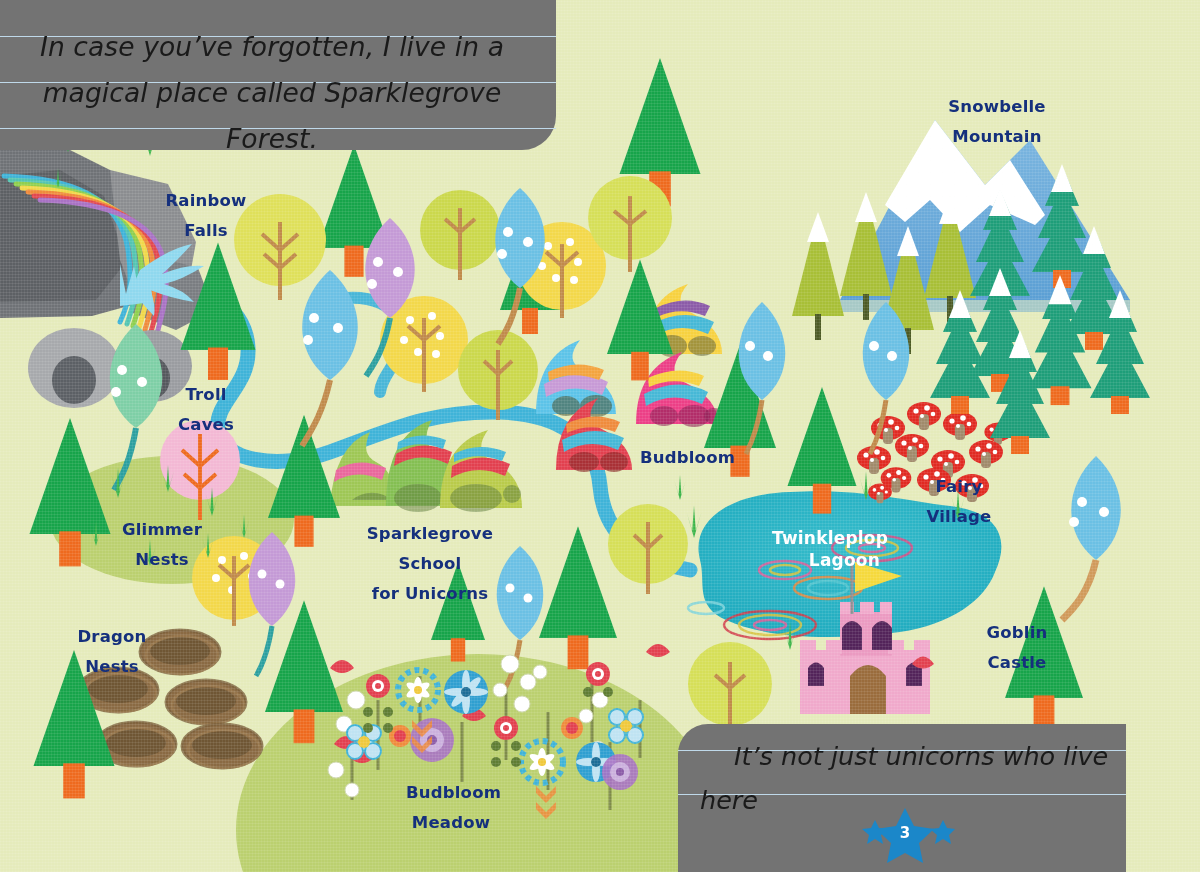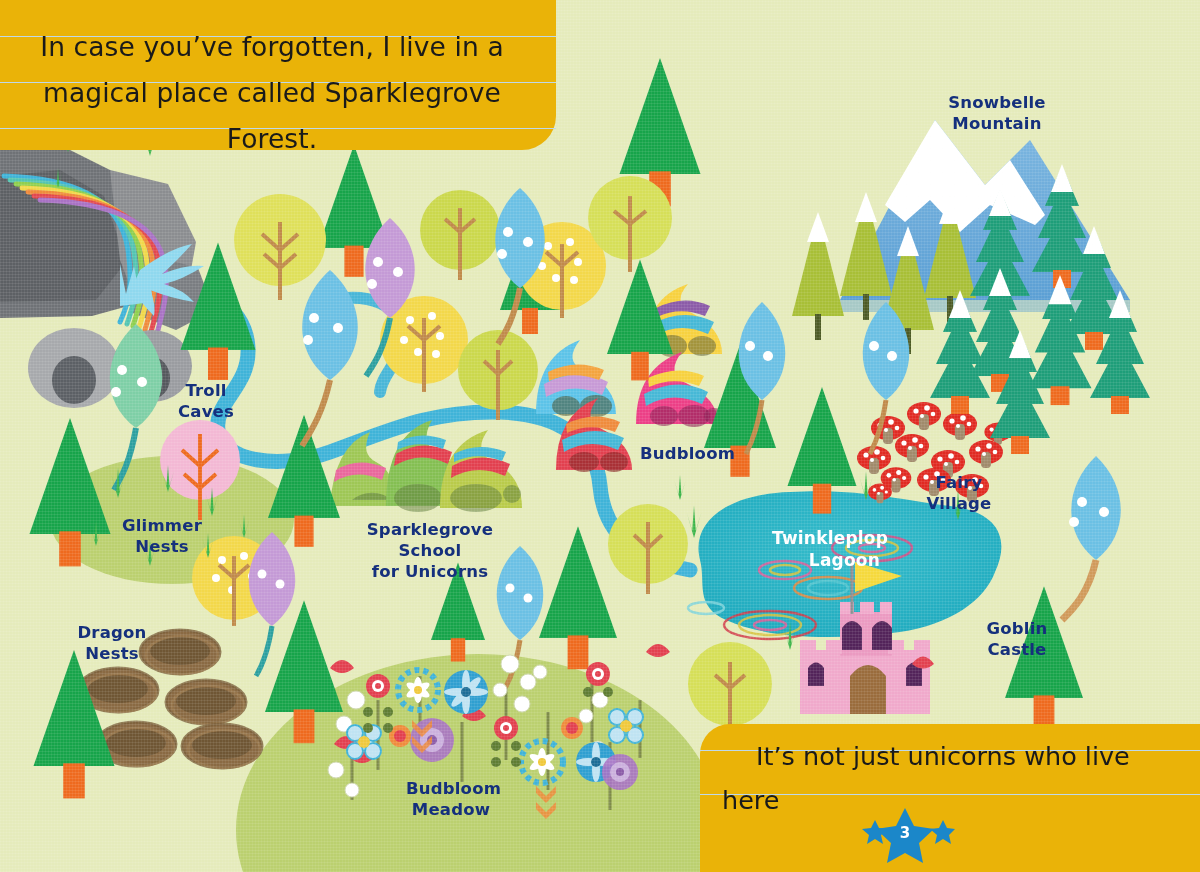--- a/index.html
+++ b/index.html
@@ -11,36 +11,36 @@
   #page::before{
     content:"";position:absolute;inset:0;z-index:1;pointer-events:none;
     background-image:
       repeating-linear-gradient(0deg,rgba(255,255,255,.10) 0 1px,rgba(0,0,0,0) 1px 3px),
       repeating-linear-gradient(90deg,rgba(255,255,255,.08) 0 1px,rgba(0,0,0,0) 1px 3px);
     opacity:.85;
   }
   .layer{position:absolute;inset:0;}
 
   
-  .textpanel{position:absolute;background:#eab308;z-index:40;}
+  .textpanel{position:absolute;background:#737373;z-index:40;font-style:italic;}
   #top-panel{left:0;top:0;width:556px;height:150px;border-bottom-right-radius:34px;}
   #top-panel .ruler{position:absolute;left:0;right:0;height:1px;background:#bfd9ea;}
   #top-panel .txt{position:absolute;left:0;right:12px;top:24px;
       font-family:"DejaVu Sans","Liberation Sans",sans-serif;font-size:26.5px;color:#1a1a1a;
       line-height:46px;text-align:center;letter-spacing:.1px;}
-  #bot-panel{left:700px;top:724px;width:500px;height:148px;border-top-left-radius:30px;}
+  #bot-panel{left:678px;top:724px;width:448px;height:148px;border-top-left-radius:30px;}
   #bot-panel .ruler{position:absolute;left:0;right:0;height:1px;background:#bfd9ea;}
   #bot-panel .txt{position:absolute;left:22px;right:10px;top:10px;font-size:25.5px;color:#1a1a1a;
       line-height:44px;text-indent:34px;}
 
   
   #pagenum{position:absolute;left:855px;top:806px;width:100px;height:48px;z-index:45;}
   .lbl{position:absolute;z-index:35;color:#15307d;font-weight:bold;
        font-family:"DejaVu Sans","Liberation Sans",sans-serif;
-       font-size:16.5px;line-height:21px;text-align:center;white-space:pre-line;letter-spacing:.2px;}
+       font-size:16.5px;line-height:30px;text-align:center;white-space:pre-line;letter-spacing:.2px;}
   .lbl.white{color:#ffffff;font-size:17px;line-height:22px;}
   svg{display:block;overflow:visible;}
 </style>
 </head>
 <body>
 
 <div id="page">
 
   <div class="layer">
     <svg width="1200" height="872" viewBox="0 0 1200 872">
@@ -593,20 +593,21 @@
           <circle cx="496" cy="762" r="5"></circle>
             <circle cx="516" cy="762" r="5"></circle>
           <circle cx="588" cy="692" r="5"></circle>
             <circle cx="608" cy="692" r="5"></circle>
         </g>
       </g>
     </svg>
   </div>
 
   <div class="layer">
+    <div class="lbl" style="left: 146px; top: 186px; width: 120px; color: rgb(21, 48, 125);">Rainbow Falls</div>
     <div class="lbl" style="left: 912px; top: 92px; width: 170px; color: rgb(21, 48, 125);">Snowbelle Mountain</div>
     <div class="lbl" style="left: 170px; top: 380px; width: 72px; color: rgb(21, 48, 125);">Troll
 Caves</div>
     <div class="lbl" style="left: 116px; top: 515px; width: 92px; color: rgb(21, 48, 125);">Glimmer
 Nests</div>
     <div class="lbl" style="left: 344px; top: 519px; width: 172px; color: rgb(21, 48, 125);">Sparklegrove School
 for Unicorns</div>
     <div class="lbl" style="left: 640px; top: 443px; width: 70px; color: rgb(21, 48, 125);">Budbloom</div>
     <div class="lbl" style="left: 904px; top: 472px; width: 110px; color: rgb(21, 48, 125);">Fairy Village</div>
     <div class="lbl white" style="left: 772px; top: 527px; width: 108px; color: rgb(255, 255, 255); text-align: right;">Twinkleplop

